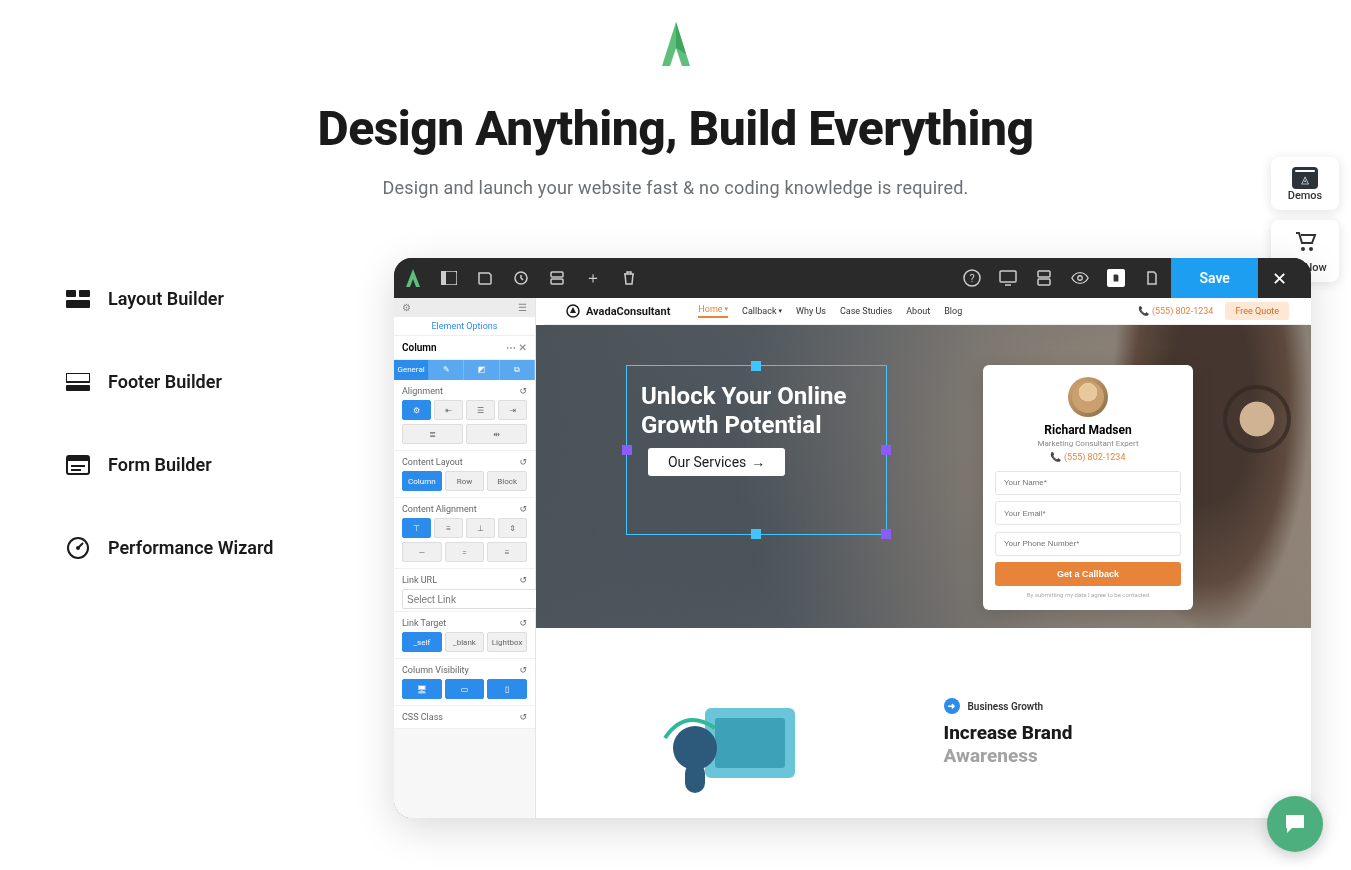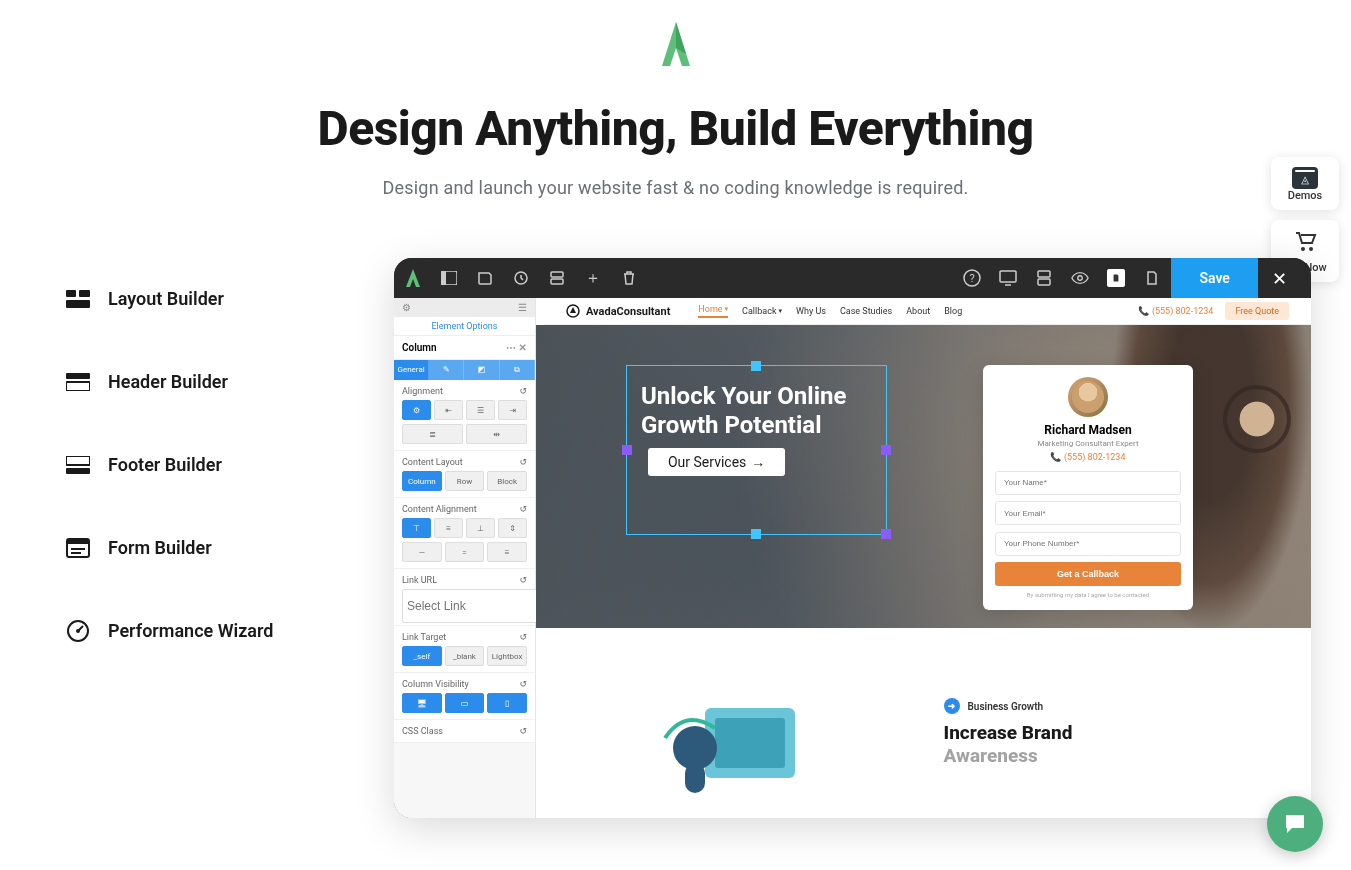--- a/index.html
+++ b/index.html
@@ -51,21 +51,21 @@
 .section-title .dots { color:#999;}
 .panel-tabs { display:flex; background:#2b8ceb; }
 .panel-tabs .pt { flex:1; text-align:center; padding:5px 0; color:#fff; font-size:8px; border-right:1px solid rgba(255,255,255,0.2);}
 .panel-tabs .pt.dim { background:#5aa8ef;}
 .ctrl-group { padding: 6px 8px 2px; background:#fff; border-bottom:1px solid #f0f0f0;}
 .ctrl-label { font-size:9px; color:#666; margin-bottom:4px; display:flex; justify-content:space-between;}
 .btn-row { display:flex; gap:3px; margin-bottom:4px;}
 .mini-btn { flex:1; height:20px; background:#f0f0f0; border:1px solid #ddd; border-radius:2px; display:flex; align-items:center; justify-content:center; font-size:8px; color:#666;}
 .mini-btn.on { background:#2b8ceb; color:#fff; border-color:#2b8ceb;}
 .input-row { display:flex; gap:3px;}
-.mini-input { flex:1; height:34px; border:1px solid #ddd; border-radius:2px; font-size:12px; padding:0 4px; color:#aaa; background:#fff;}
+.mini-input { flex:1; height:20px; border:1px solid #ddd; border-radius:2px; font-size:10px; padding:0 4px; color:#aaa; background:#fff;}
 
 
 .site { flex:1; display:flex; flex-direction:column; }
 .site-header { height:28px; display:flex; align-items:center; padding:0 22px; gap:16px; border-bottom:1px solid #eee; background:#fff;margin-left:8px;}
 .brand { display:flex; align-items:center; gap:6px; font-size:11px; font-weight:700; color:#1a1a1a;}
 .brand-dot { width:14px; height:14px; }
 .nav { display:flex; gap:14px; margin-left:12px;}
 .nav a { font-size:9px; color:#333; text-decoration:none; display:flex; align-items:center; gap:2px;}
 .nav a.active { color:#e8833a; border-bottom:2px solid #e8833a; padding-bottom:2px;}
 .nav-right { margin-left:auto; display:flex; align-items:center; gap:12px;}
@@ -146,29 +146,20 @@
   <div class="tabs">
     <div class="tab">
       <span class="ti">
           <svg width="24" height="18" viewBox="0 0 24 18">
             <rect x="0" y="0" width="10" height="7" rx="1" fill="#1a1a1a"></rect>
             <rect x="13" y="0" width="11" height="7" rx="1" fill="#1a1a1a"></rect>
             <rect x="0" y="10" width="24" height="8" rx="1" fill="#1a1a1a"></rect>
           </svg>
         </span>
       <span>Layout Builder</span>
-    </div>
-    <div class="tab">
-      <span class="ti">
-          <svg width="24" height="18" viewBox="0 0 24 18">
-            <rect x="0" y="0" width="24" height="6" rx="1" fill="#1a1a1a"></rect>
-            <rect x="0" y="9" width="24" height="9" rx="1" fill="none" stroke="#1a1a1a" stroke-width="2"></rect>
-          </svg>
-        </span>
-      <span>Header Builder</span>
     </div>
     <div class="tab">
       <span class="ti">
           <svg width="24" height="18" viewBox="0 0 24 18">
             <rect x="0" y="0" width="24" height="9" rx="1" fill="none" stroke="#1a1a1a" stroke-width="2"></rect>
             <rect x="0" y="12" width="24" height="6" rx="1" fill="#1a1a1a"></rect>
           </svg>
         </span>
       <span>Footer Builder</span>
     </div>

